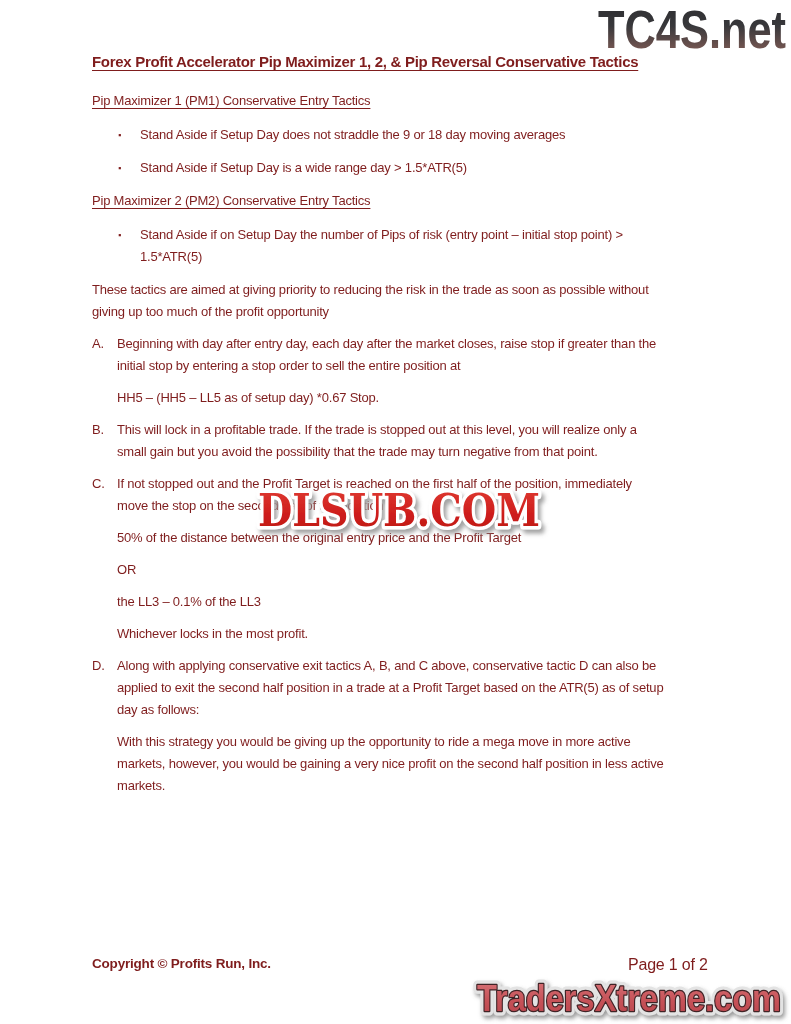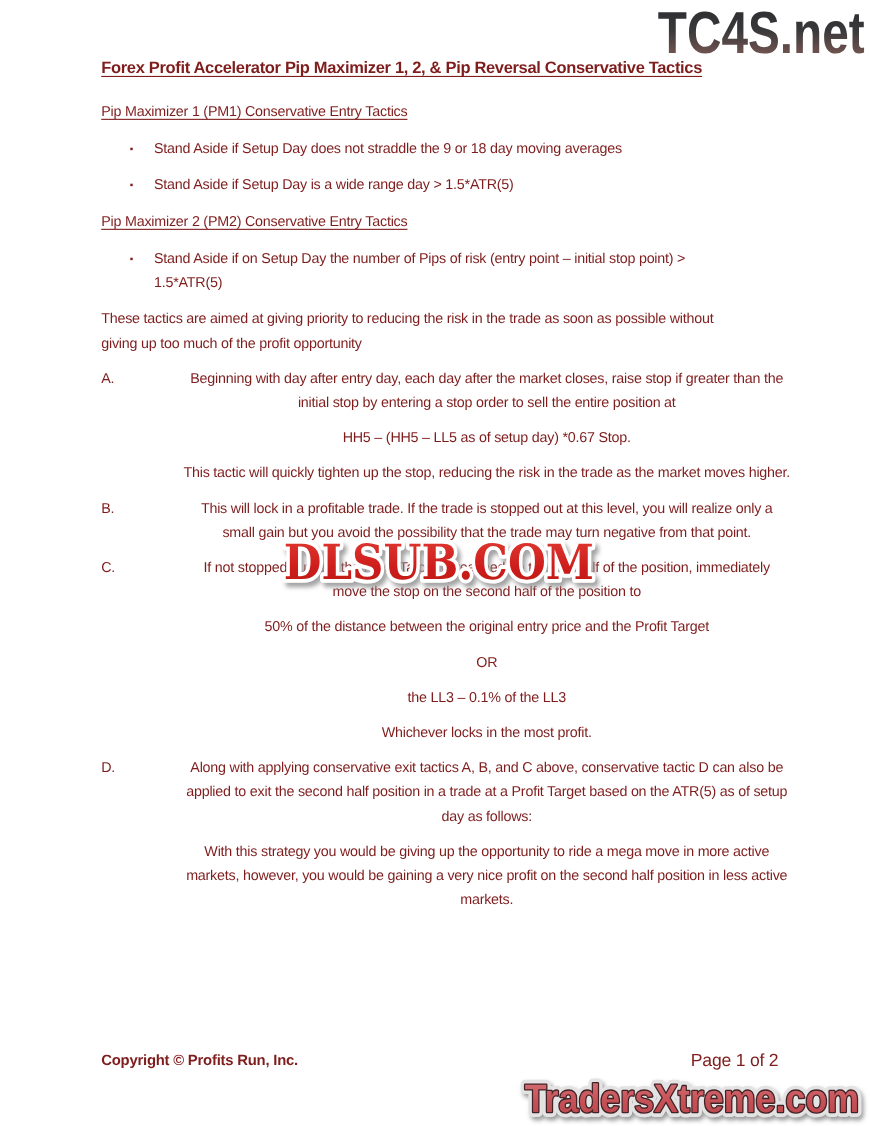--- a/index.html
+++ b/index.html
@@ -14,21 +14,21 @@
            margin:0 0 16px 0; text-decoration:underline; text-underline-offset:3px; }
   .heading { margin:0 0 12px 0; text-decoration:underline; text-underline-offset:3px;
              line-height:22px; }
   .bullet-row { display:flex; margin:0 0 11px 0; padding-left:26px; }
   .bullet-glyph { width:22px; flex:none; font-size:9px; line-height:22px; }
   .bullet-text { white-space:pre-line; max-width:600px; }
   .para { margin:0 0 10px 0; white-space:pre-line; }
   .intro { width:670px; }
   .item { display:flex; margin:0; }
   .item-letter { width:25px; flex:none; }
-  .item-body { width:651px;text-align:center; }
+  .item-body { width:651px; }
   .footer-copyright { position:absolute; left:92px; top:956px; font-size:13.5px;
                       letter-spacing:-0.2px;font-weight:bold; }
   .footer-page { position:absolute; left:628px; top:956px; font-size:16px;
                  letter-spacing:-0.2px; }
   .logo-top { position:absolute; top:2px; right:1px; }
   .watermark-box { position:absolute; left:248px; top:482px; }
   .logo-bottom { position:absolute; top:974px; right:0px; }
 </style>
 </head>
 <body>
@@ -72,21 +72,20 @@
 
     <div class="para intro">These tactics are aimed at giving priority to reducing the risk in the trade as soon as possible without
 giving up too much of the profit opportunity</div>
 
     <div class="item">
       <span class="item-letter">A.</span>
       <div class="item-body">
         <div class="para">Beginning with day after entry day, each day after the market closes, raise stop if greater than the
 initial stop by entering a stop order to sell the entire position at</div>
         <div class="para">HH5 – (HH5 – LL5 as of setup day) *0.67 Stop.</div>
-        <div class="para">This tactic will quickly tighten up the stop, reducing the risk in the trade as the market moves higher.</div>
       </div>
     </div>
 
     <div class="item">
       <span class="item-letter">B.</span>
       <div class="item-body">
         <div class="para">This will lock in a profitable trade.  If the trade is stopped out at this level, you will realize only a
 small gain but you avoid the possibility that the trade may turn negative from that point.</div>
       </div>
     </div>

